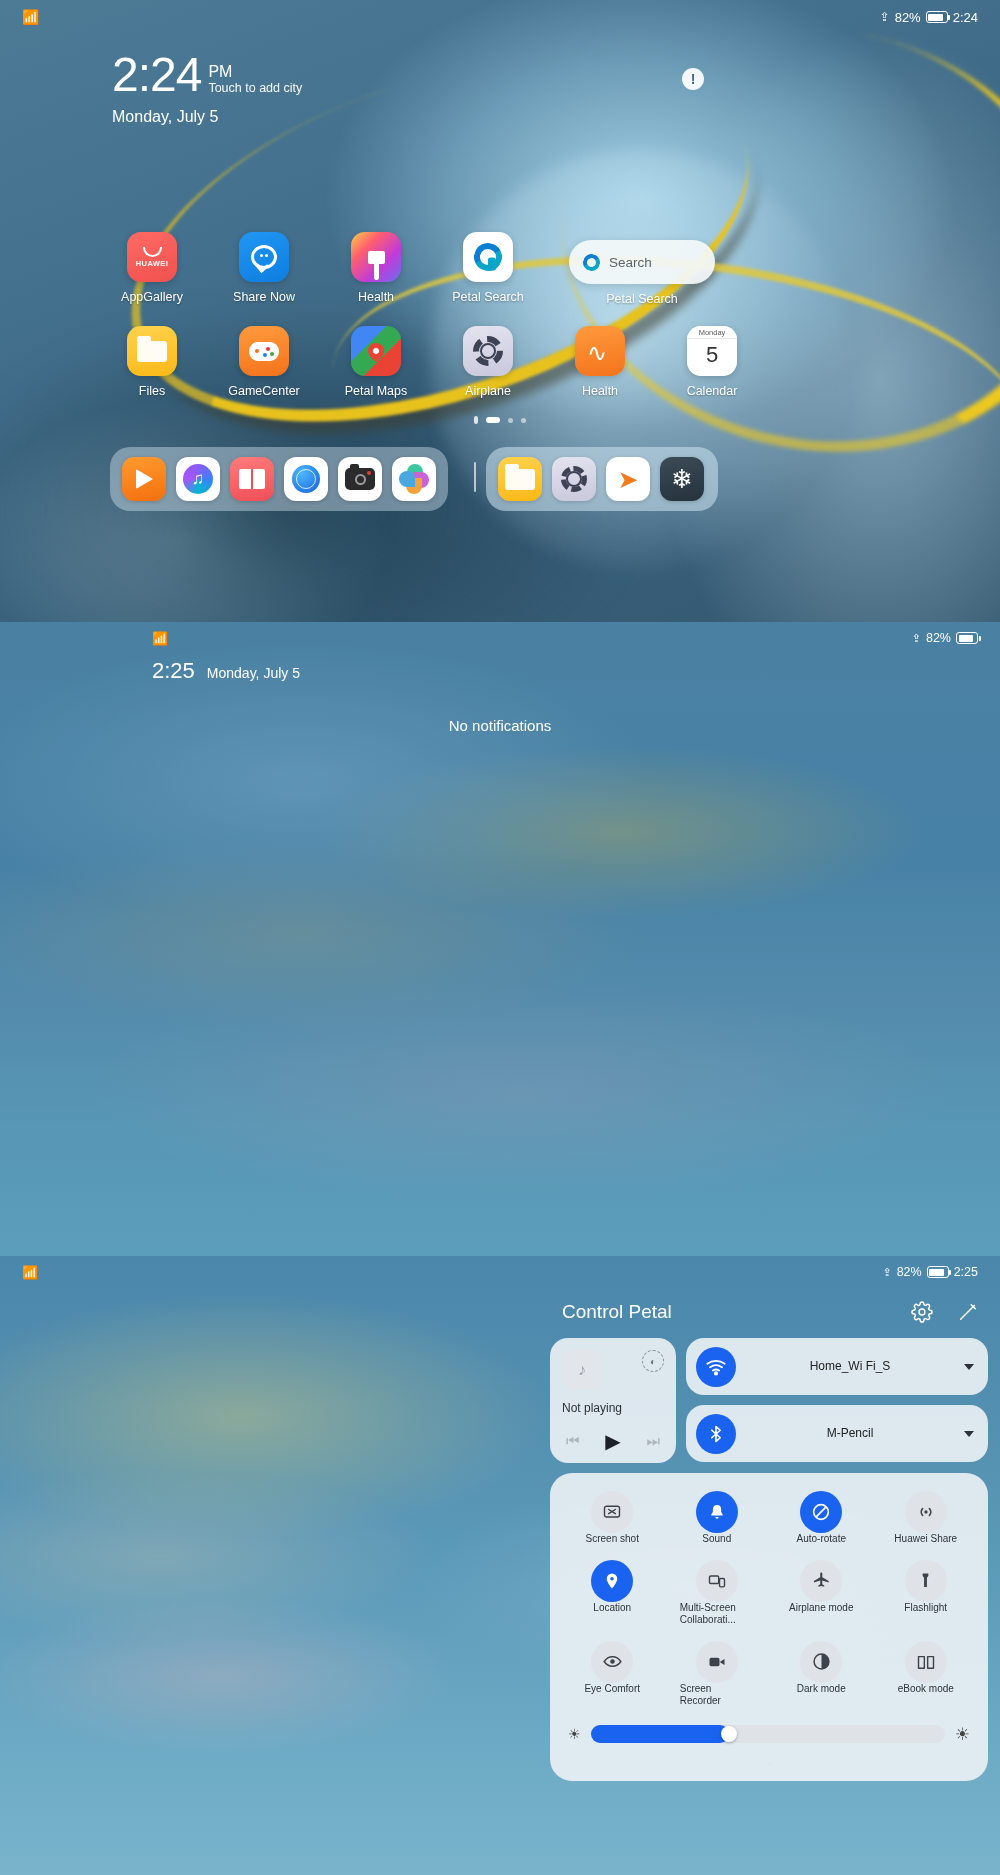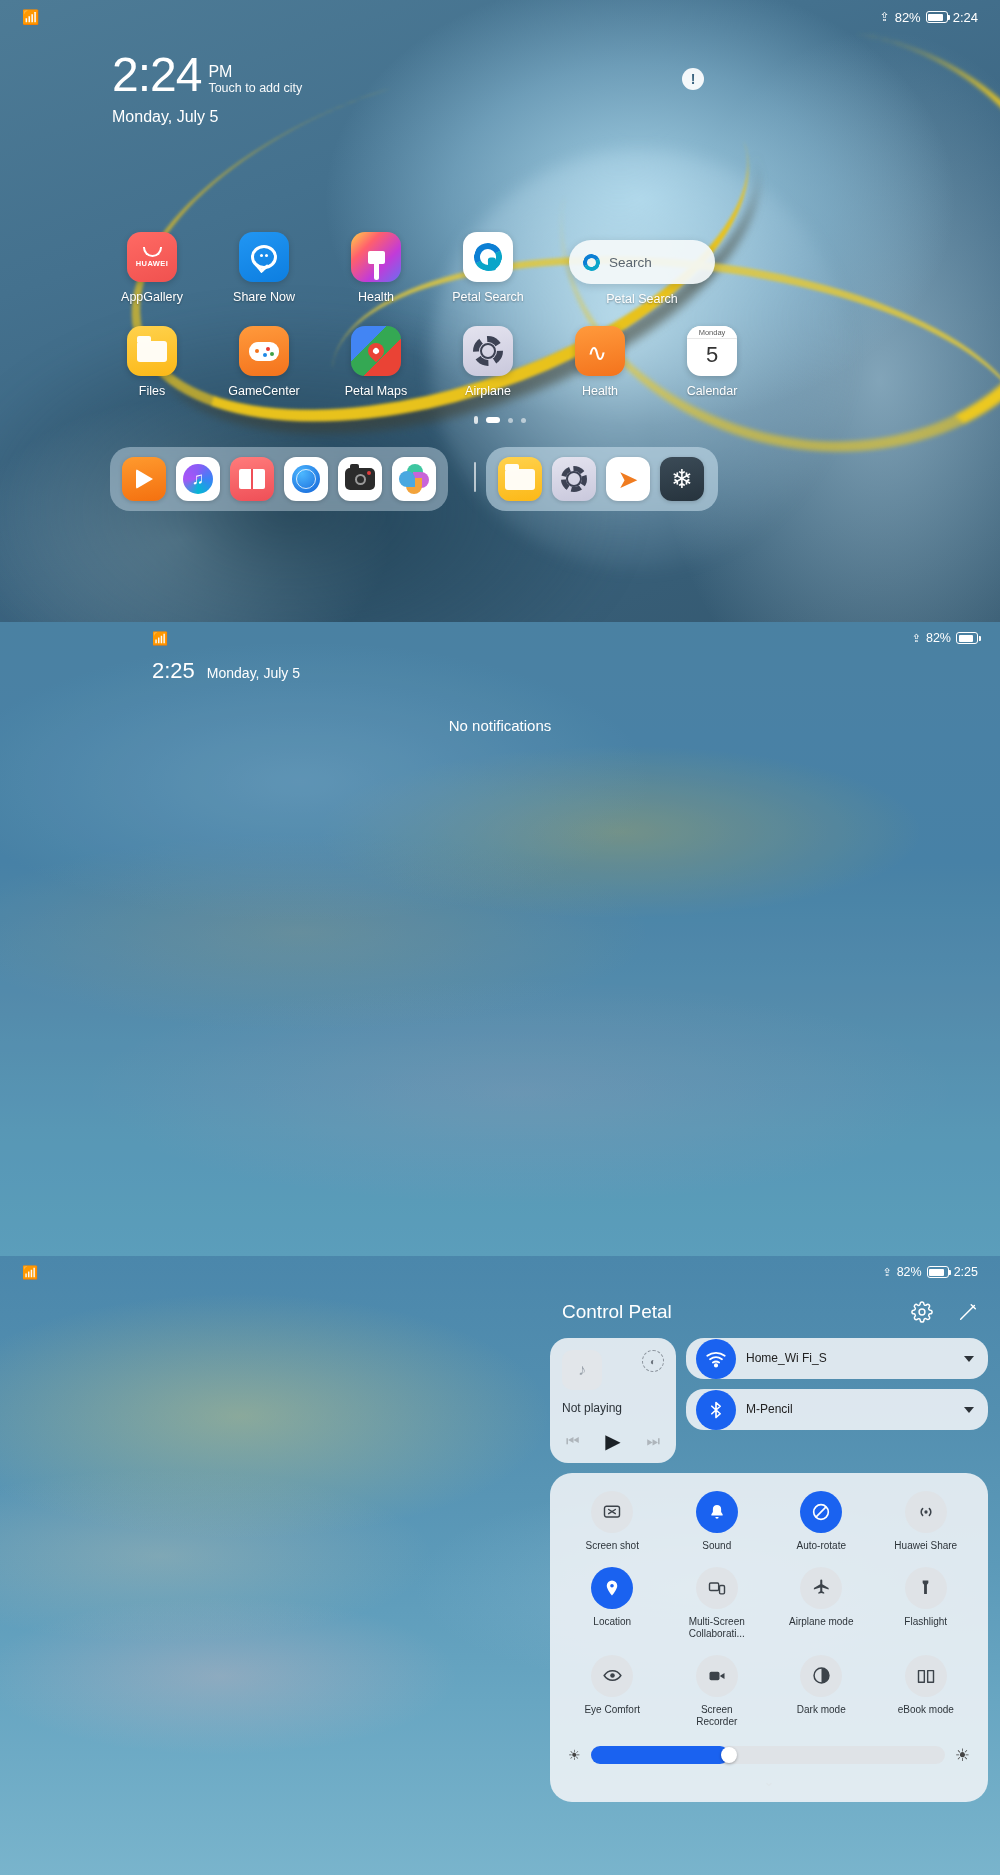--- a/index.html
+++ b/index.html
@@ -260,40 +260,40 @@
   .media-art { width: 40px; height: 40px; border-radius: 10px; background: #e2e6ea; display:flex; align-items:center; justify-content:center; color:#9aa2ab; font-size:16px;}
   .cast-ic { width:22px;height:22px;border-radius:50%;border:1.5px dashed #8b939c; display:flex;align-items:center;justify-content:center;color:#6d757e;font-size:10px;}
   .media-title { margin-top: 11px; font-size: 12px; color:#2b3238; }
   .media-ctrls { margin-top: 14px; display:flex; align-items:center; justify-content:space-between; padding: 0 4px; color:#3b4248; }
   .media-ctrls .prev, .media-ctrls .next { color:#aeb5bb; font-size: 15px; }
   .media-ctrls .play { font-size: 20px; color:#1b2126; }
 
   .cp-right-col { display:flex; flex-direction:column; gap: 10px; flex: 1; }
   .conn-card {
     background: rgba(240,244,247,.88); border-radius: 18px;
-    height: 41px; display:flex; align-items:center; padding: 0 10px; gap: 10px;
+    height: 57px; display:flex; align-items:center; padding: 0 10px; gap: 10px; text-align: center;
   }
   .conn-circ { width: 40px; height: 40px; border-radius:50%; background:#1a62f0; color:#fff; display:flex;align-items:center;justify-content:center; flex:none; }
   .conn-txt { font-size: 12px; color:#222; line-height: 1.25; flex:1; }
   .caret { width:0;height:0;border-left:5px solid transparent;border-right:5px solid transparent;border-top:6px solid #2c3238; flex:none; margin-right:4px;}
 
   .toggles-card {
     margin-top: 10px; background: rgba(240,244,247,.88); border-radius: 22px;
     padding: 18px 10px 14px;
   }
   .tg-grid { display:grid; grid-template-columns: repeat(4,1fr); row-gap: 14px; }
   .tg { display:flex; flex-direction:column; align-items:center; }
   .tg-circ {
     width: 42px; height: 42px; border-radius: 50%;
     background: #dfe3e7; color:#3c434a;
     display:flex; align-items:center; justify-content:center; font-size: 17px;
     position: relative;
   }
   .tg-circ.on { background:#1a62f0; color:#fff; }
-  .tg-label { margin-top: 7px; font-size: 10px; color:#2d343a; text-align:center; line-height: 1.25; max-width: 74px; }
+  .tg-label { font-size: 10px; color:#2d343a; text-align:left; line-height: 1.25; max-width: 74px; }
 
   .bright-row { display:flex; align-items:center; gap: 10px; padding: 16px 8px 6px; }
   .bright-row .sun { color:#444; font-size: 14px; flex:none; }
   .slider { flex:1; height: 18px; background:#dfe3e7; border-radius: 9px; position:relative; }
   .slider .fill { position:absolute; left:0; top:0; bottom:0; width: 39%; background:#1a62f0; border-radius:9px; }
   .slider .knob { position:absolute; left: 39%; top:50%; transform: translate(-50%,-50%); width: 16px; height: 16px; border-radius:50%; background:#fff; box-shadow:0 1px 3px rgba(0,0,0,.3); }
   .cp-handle { margin: 4px auto 0; width: 34px; height: 12px; display:flex; align-items:center; justify-content:center; color:#dfe6ea; font-size: 13px; }
 </style>
 </head>
 <body>

